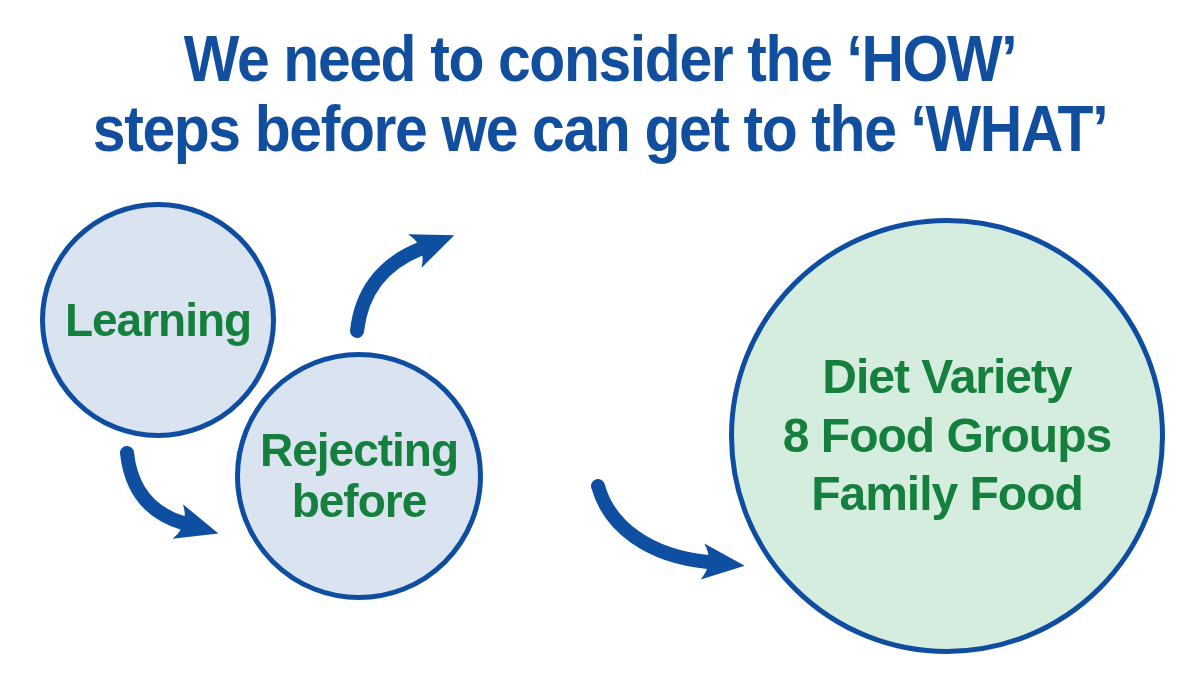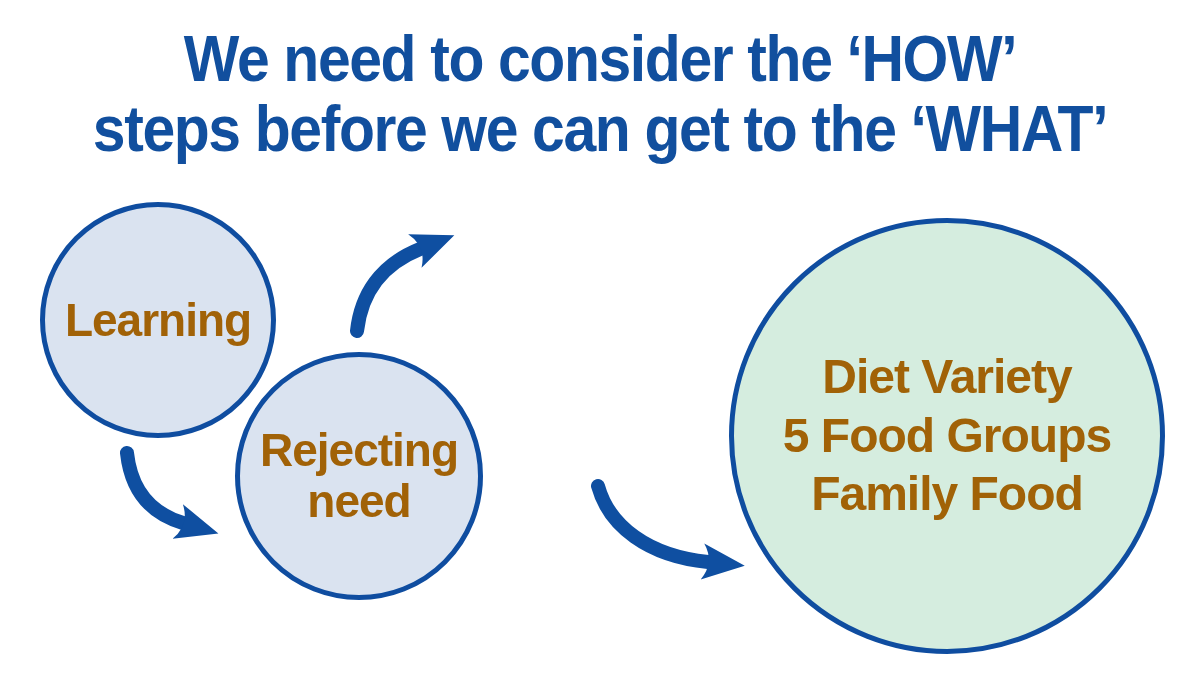--- a/index.html
+++ b/index.html
@@ -43,21 +43,21 @@
     position: absolute;
     box-sizing: border-box;
     border: 5px solid #0f4da0;
     border-radius: 50%;
     display: flex;
     align-items: center;
     justify-content: center;
     text-align: center;
   }
   .circle .ctext {
-    color: #a16207;
+    color: #15803d;
     font-weight: bold;
     letter-spacing: -1px;
     line-height: 1.1;
   }
   .circle .ctext span { display: block; }
   .step-fill { background: #dae3f0; }
   .outcome-fill { background: #d5eddf; }
 
   .c1 { left: 40px;  top: 202px; width: 236px; height: 236px; }
   .c2 { left: 235px; top: 352px; width: 248px; height: 248px; }
@@ -90,26 +90,26 @@
 
   <div class="circle step-fill c1">
     <div class="ctext">
       <span>Learning</span>
     </div>
   </div>
 
   <div class="circle step-fill c2">
     <div class="ctext">
       <span>Rejecting</span>
-      <span>need</span>
+      <span>before</span>
     </div>
   </div>
 
 
   <div class="circle outcome-fill c4">
     <div class="ctext">
       <span>Diet Variety</span>
-      <span>5 Food Groups</span>
+      <span>8 Food Groups</span>
       <span>Family Food</span>
     </div>
   </div>
 
 </div>
 
 </body></html>

